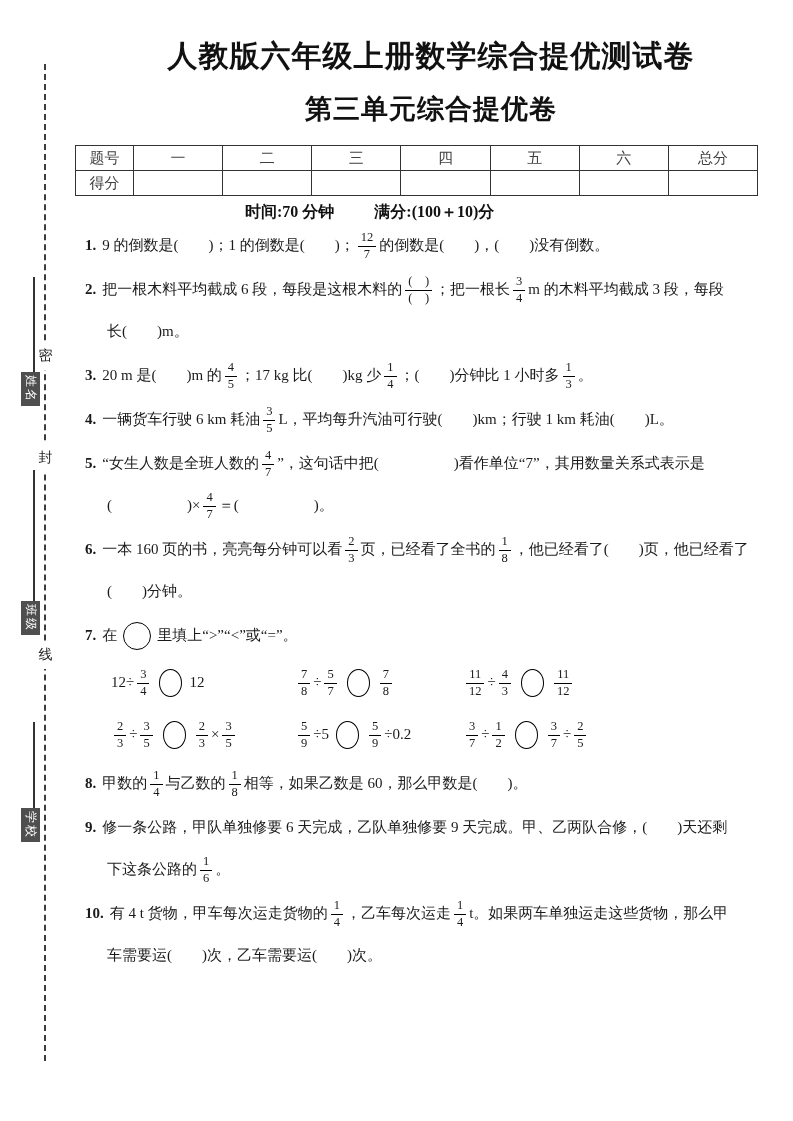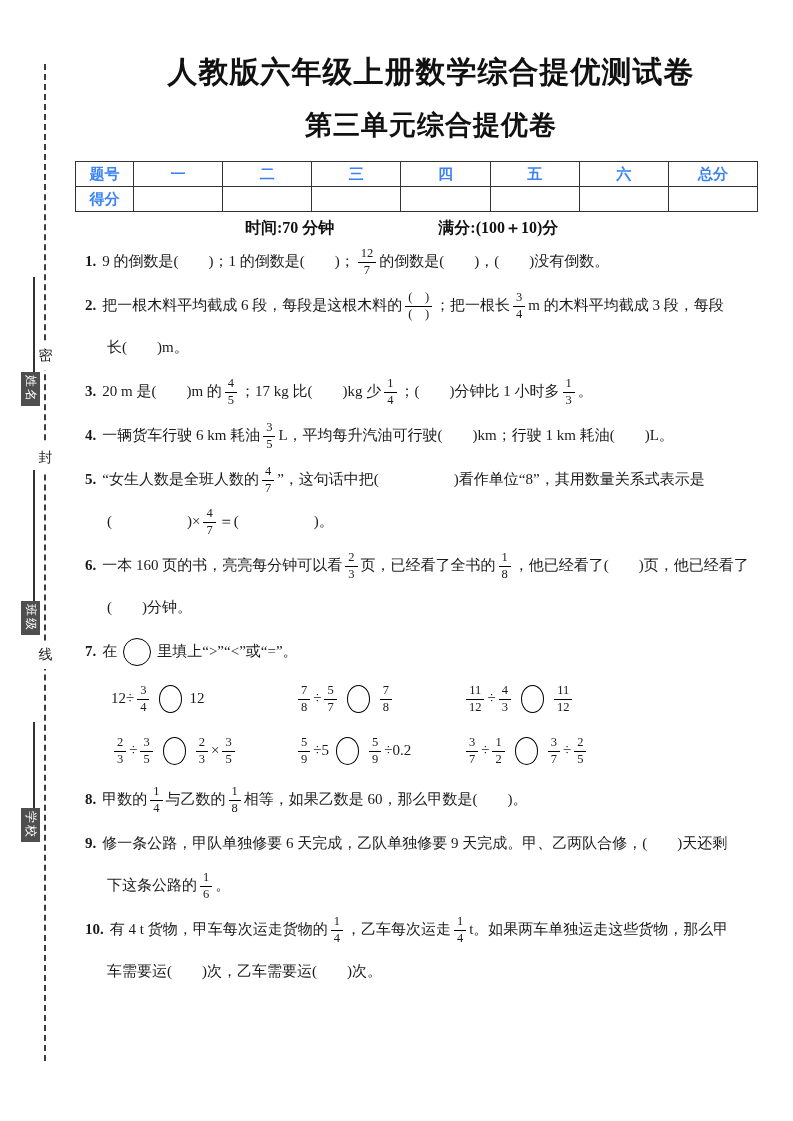--- a/index.html
+++ b/index.html
@@ -11,30 +11,30 @@
   .seal-dash{position:absolute;left:44px;top:64px;height:997px;width:0;
     border-left:2px dashed #3c3c3c;}
   .seal-char{position:absolute;left:37px;width:17px;text-align:center;
     font-size:14px;background:#fff;padding:5px 0;z-index:2;color:#222;}
   .wline{position:absolute;left:33px;width:0;border-left:2px solid #333;}
   .vlabel{position:absolute;left:21px;width:19px;height:34px;background:#4f4f4f;
     color:#fff;font-size:12px;z-index:2;display:flex;align-items:center;justify-content:center;
     writing-mode:vertical-rl;text-orientation:sideways;letter-spacing:2px;
     font-family:"Liberation Sans",sans-serif;}
   
-  .content{position:absolute;left:75px;top:16px;width:712px;}
+  .content{position:absolute;left:75px;top:0;width:712px;}
   .title{margin:36px 0 0 0;text-align:center;font-size:30px;font-weight:700;
     font-family:"Liberation Sans",sans-serif;letter-spacing:1px;color:#111;}
   .subtitle{margin:14px 0 0 0;text-align:center;font-size:27px;font-weight:700;
     font-family:Liberation Serif, serif;letter-spacing:1px;color:#111;}
   table.score{border-collapse:collapse;table-layout:fixed;width:683px;margin-top:18px;}
   table.score td{border:1px solid #333;height:24px;text-align:center;
-    font-family:"Liberation Sans",sans-serif;font-size:15px;color:#3b82f6;padding:0;font-weight:bold;}
+    font-family:"Liberation Sans",sans-serif;font-size:15px;color:#404040;padding:0;}
   table.score td:first-child{width:57px;}
-  .meta{display:flex;margin-top:6px;padding-left:170px;gap:104px;
+  .meta{display:flex;margin-top:6px;padding-left:170px;gap:40px;
     font-size:16px;font-weight:700;color:#111;}
   .section-heading{margin-top:15px;margin-left:-10px;font-size:16.5px;font-weight:700;color:#111;}
   
   #questions{margin-top:2px;}
   .question{padding-left:10px;margin-bottom:2px;}
   .qline{display:flex;align-items:center;white-space:nowrap;min-height:42px;
     font-size:15px;line-height:1.3;}
   .qline.cont{padding-left:22px;}
   .qnum{font-weight:700;margin-right:6px;}
   .fr{display:inline-flex;flex-direction:column;align-items:center;
@@ -162,21 +162,21 @@
         </div>
       </div>
       <div class="question">
         <div class="qline">
           <b class="qnum">5.</b>
           <span>“女生人数是全班人数的</span>
           <span class="fr">
             <span class="n">4</span>
             <span class="d">7</span>
           </span>
-          <span>”，这句话中把(　　　　　)看作单位“8”，其用数量关系式表示是</span>
+          <span>”，这句话中把(　　　　　)看作单位“7”，其用数量关系式表示是</span>
         </div>
         <div class="qline cont">
           <span>(　　　　　)×</span>
           <span class="fr">
             <span class="n">4</span>
             <span class="d">7</span>
           </span>
           <span>＝(　　　　　)。</span>
         </div>
       </div>

